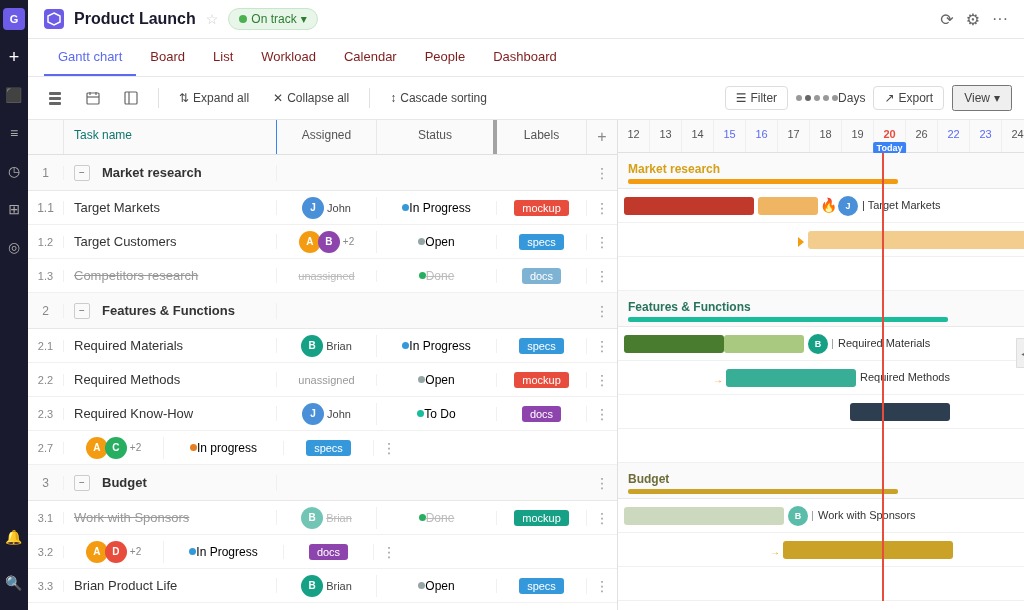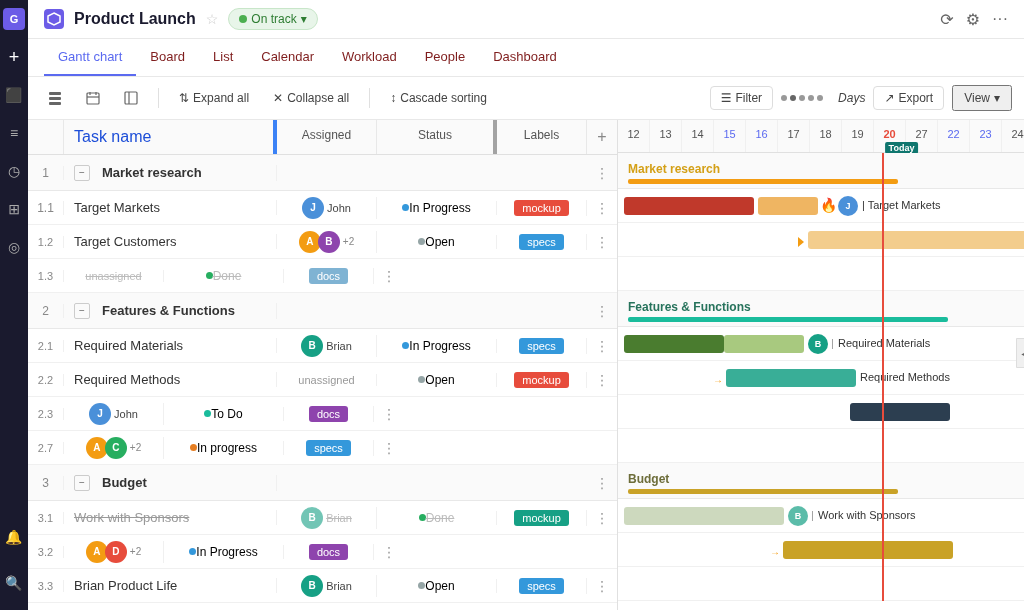--- a/index.html
+++ b/index.html
@@ -34,35 +34,35 @@
     .nav-tabs { display: flex; padding: 0 16px; border-bottom: 1px solid #e8e8e8; gap: 0; }
     .nav-tab { padding: 10px 14px; font-size: 13px; color: #7f1d1d; cursor: pointer; border-bottom: 2px solid transparent; text-decoration: none; }
     .nav-tab.active { color: #5b6af0; border-bottom: 2px solid #5b6af0; font-weight: 500; }
 
     
     .toolbar { display: flex; align-items: center; padding: 8px 12px; border-bottom: 1px solid #e8e8e8; gap: 8px; }
     .toolbar-btn { display: flex; align-items: center; gap: 4px; padding: 4px 8px; border: none; background: none; cursor: pointer; color: #444; font-size: 12px; border-radius: 4px; }
     .toolbar-divider { width: 1px; height: 20px; background: #e0e0e0; margin: 0 4px; }
     .toolbar-right { margin-left: auto; display: flex; align-items: center; gap: 8px; }
     .filter-btn { display: flex; align-items: center; gap: 4px; padding: 4px 10px; border: 1px solid #ddd; border-radius: 4px; cursor: pointer; font-size: 12px; color: #444; background: #fff; }
-    .days-control { display: flex; align-items: center; gap: 15px; font-size: 12px; color: #444; font-style: italic; }
+    .days-control { display: flex; align-items: center; gap: 0; font-size: 12px; color: #444; }
     .days-slider { display: flex; align-items: center; gap: 3px; }
     .slider-dot { width: 6px; height: 6px; border-radius: 50%; background: #999; }
     .slider-dot.active { background: #666; }
     .export-btn { display: flex; align-items: center; gap: 4px; padding: 4px 10px; border: 1px solid #ddd; border-radius: 4px; cursor: pointer; font-size: 12px; color: #444; background: #fff; }
     .view-btn { display: flex; align-items: center; gap: 4px; padding: 4px 10px; cursor: pointer; font-size: 12px; color: #444; }
 
     
     .content-area { display: flex; flex: 1; overflow: hidden; }
 
     
     .table-section { width: 590px; flex-shrink: 0; overflow: hidden; border-right: 1px solid #e0e0e0; display: flex; flex-direction: column; }
     .table-header { display: flex; background: #fafafa; border-bottom: 1px solid #e0e0e0; }
     .col-num { width: 36px; flex-shrink: 0; padding: 8px 4px; text-align: center; font-size: 11px; color: #888; border-right: 1px solid #e8e8e8; }
-    .col-task { flex: 1; padding: 8px 10px; font-size: 16px; color: #1d4ed8; border-right: 4px solid #3b82f6; }
+    .col-task { flex: 1; padding: 8px 10px; font-size: 12px; color: #0f766e; border-right: 1px solid #3b82f6; }
     .col-assigned { width: 100px; padding: 8px 8px; font-size: 12px; color: #555; text-align: center; border-right: 1px solid #e8e8e8; }
     .col-status { width: 120px; padding: 8px 8px; font-size: 12px; color: #555; text-align: center; border-right: 4px solid #a3a3a3; }
     .col-labels { width: 90px; padding: 8px 8px; font-size: 12px; color: #555; text-align: center; border-right: 1px solid #e8e8e8; }
     .col-actions { width: 30px; padding: 8px 4px; text-align: center; }
 
     .table-body { flex: 1; overflow-y: auto; }
 
     
     .group-row { display: flex; align-items: center; background: #fafafa; border-bottom: 1px solid #e8e8e8; height: 36px; }
     .task-row { display: flex; align-items: center; border-bottom: 1px solid #f0f0f0; height: 34px; }
@@ -153,22 +153,22 @@
       <span style="font-size:16px;color:#666;">⟳</span>
       <span style="font-size:16px;color:#666;">⚙</span>
       <span style="font-size:16px;color:#666;">···</span>
     </div>
   </div>
 
   <div class="nav-tabs">
     <a class="nav-tab active">Gantt chart</a>
     <a class="nav-tab">Board</a>
     <a class="nav-tab">List</a>
+    <a class="nav-tab">Workload</a>
     <a class="nav-tab">Calendar</a>
-    <a class="nav-tab">Workload</a>
     <a class="nav-tab">People</a>
     <a class="nav-tab">Dashboard</a>
   </div>
 
   <div class="toolbar">
     <button class="toolbar-btn">
       <svg width="14" height="14" viewBox="0 0 14 14">
           <rect x="1" y="1" width="12" height="3" rx="1" fill="#666"></rect>
           <rect x="1" y="6" width="12" height="3" rx="1" fill="#666"></rect>
           <rect x="1" y="11" width="12" height="3" rx="1" fill="#666"></rect>
@@ -285,20 +285,21 @@
             <span>Open</span>
           </div>
           <div class="cell-labels">
             <span class="label-badge label-blue">specs</span>
           </div>
           <div class="cell-actions">⋮</div>
         </div>
 
         <div class="task-row">
           <div class="cell-num" style="font-size:11px;">1.3</div>
+          <div class="cell-task strikethrough">Competitors research</div>
           <div class="cell-assigned">
             <span style="font-size:11px;color:#bbb;text-decoration:line-through;">unassigned</span>
           </div>
           <div class="cell-status" style="text-decoration:line-through;color:#bbb;">
             <div class="status-dot dot-green"></div>
             <span>Done</span>
           </div>
           <div class="cell-labels">
             <span class="label-badge label-light">docs</span>
           </div>
@@ -345,20 +346,21 @@
             <span>Open</span>
           </div>
           <div class="cell-labels">
             <span class="label-badge label-red">mockup</span>
           </div>
           <div class="cell-actions">⋮</div>
         </div>
 
         <div class="task-row">
           <div class="cell-num" style="font-size:11px;">2.3</div>
+          <div class="cell-task">Required Know-How</div>
           <div class="cell-assigned">
             <div class="avatar avatar-blue">J</div>
             <span style="font-size:11px;color:#444;">John</span>
           </div>
           <div class="cell-status">
             <div class="status-dot dot-teal"></div>
             <span>To Do</span>
           </div>
           <div class="cell-labels">
             <span class="label-badge label-purple">docs</span>
@@ -453,22 +455,22 @@
 
       <div class="gantt-header">
         <div class="gantt-date">12</div>
         <div class="gantt-date">13</div>
         <div class="gantt-date">14</div>
         <div class="gantt-date highlight">15</div>
         <div class="gantt-date highlight">16</div>
         <div class="gantt-date">17</div>
         <div class="gantt-date">18</div>
         <div class="gantt-date">19</div>
-        <div class="gantt-date today" style="position: relative;">20<div style="position:absolute;bottom:-2px;left:50%;transform:translateX(-50%);background:#0f766e;color:white;font-size:9px;padding:1px 4px;border-radius:2px;font-weight:600;white-space:nowrap;margin-left:12px;">Today</div></div>
-        <div class="gantt-date">27</div>
+        <div class="gantt-date today" style="position: relative;">20<div style="position:absolute;bottom:-2px;left:50%;transform:translateX(-50%);background:#3b82f6;color:white;font-size:9px;padding:1px 4px;border-radius:2px;font-weight:600;white-space:nowrap;">Today</div></div>
+        <div class="gantt-date">26</div>
         <div class="gantt-date highlight">22</div>
         <div class="gantt-date highlight">23</div>
         <div class="gantt-date">24</div>
 
       </div>
 
       <div class="gantt-body">
         <div style="position:relative;">
 
           <div class="today-line"></div>

